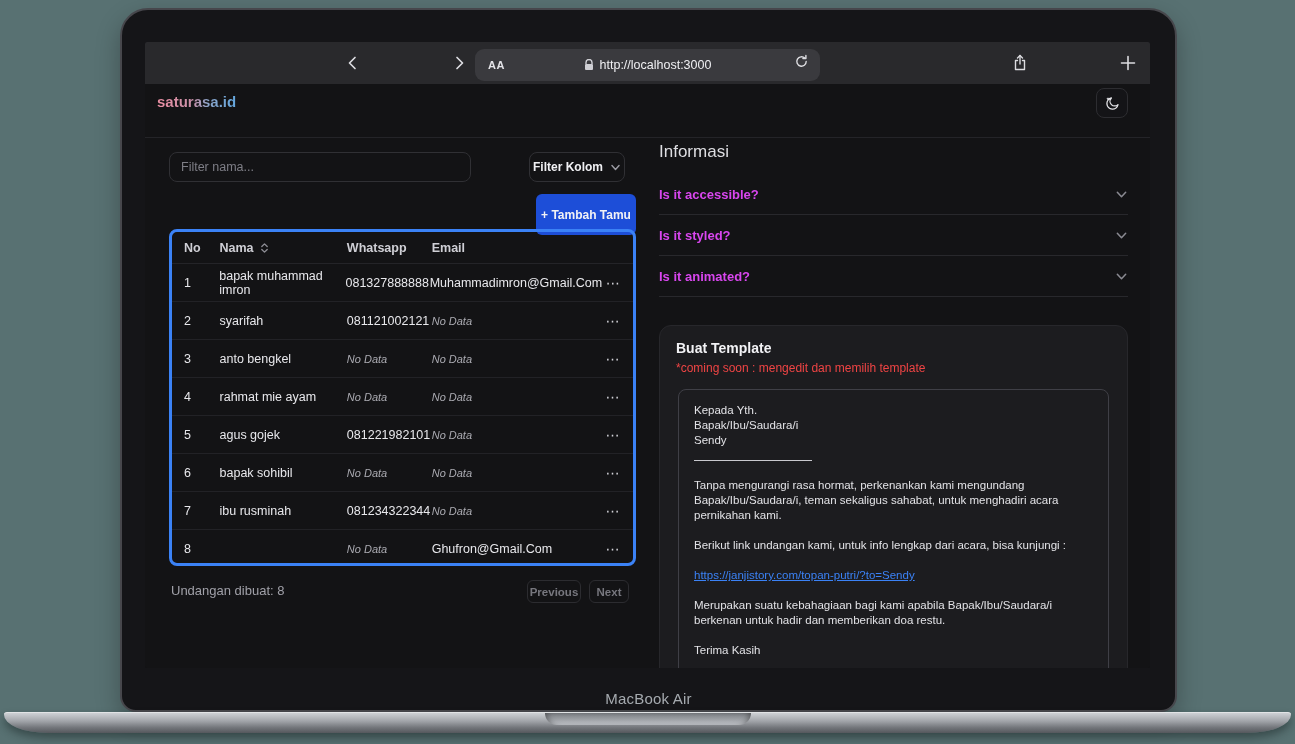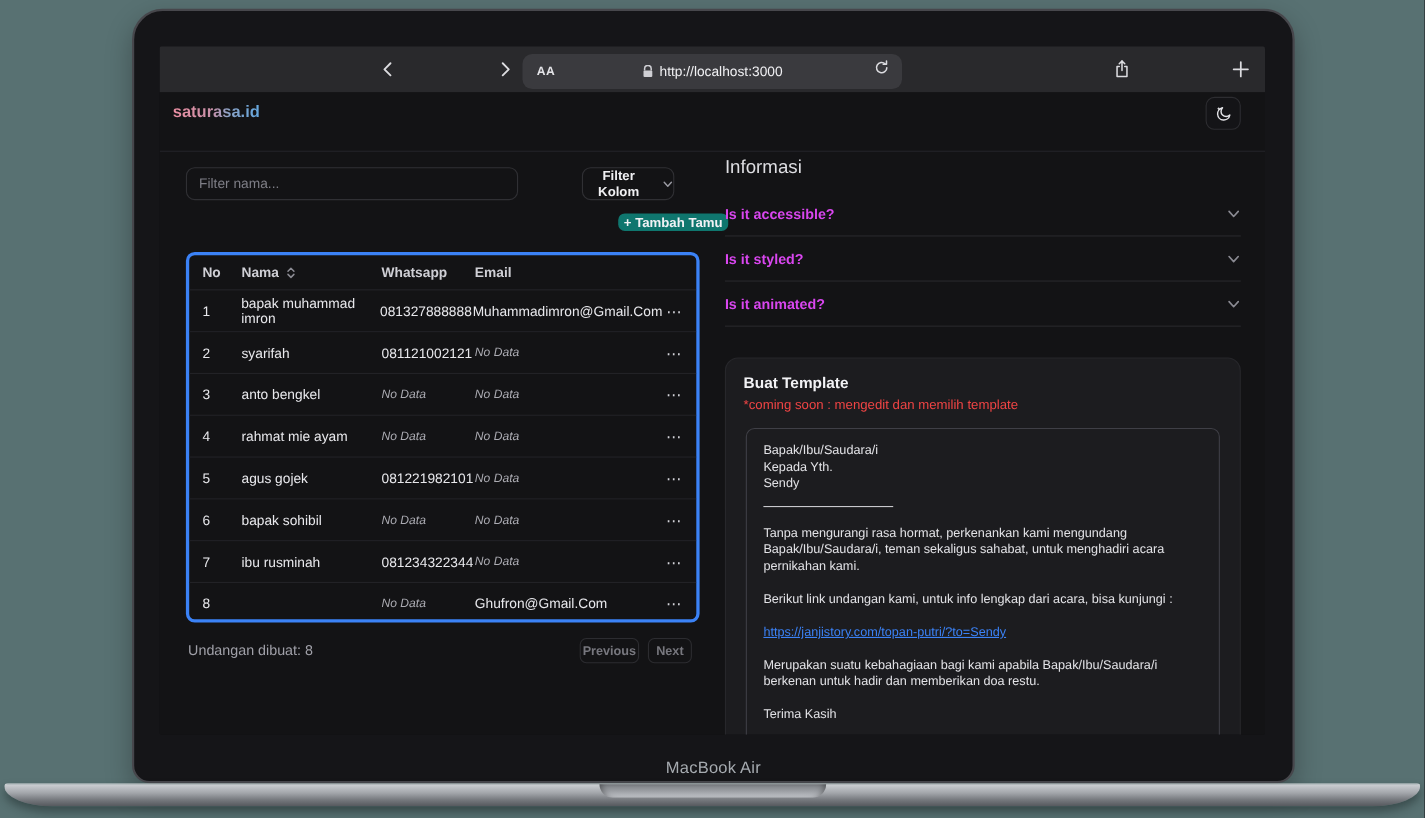--- a/index.html
+++ b/index.html
@@ -50,27 +50,27 @@
           background:linear-gradient(90deg,#ec8fa3 0%, #c890a8 45%, #8aa3c8 65%, #64a7de 100%);
           -webkit-background-clip:text; background-clip:text; color:transparent; cursor:pointer; }
   .theme { position:absolute; right:22px; top:4px; width:32px; height:30px; background:#141417;
            border:1px solid #2d2d31; border-radius:8px; color:#e4e4e8;
            display:flex; align-items:center; justify-content:center; cursor:pointer; }
 
   .filter-input { position:absolute; left:24px; top:68px; width:302px; height:30px;
                   background:transparent; border:1px solid #303034; border-radius:8px;
                   color:#e6e6e9; font-size:12.5px; padding:13px 11px; font-family:inherit; }
   .filter-input::placeholder { color:#7e7e86; }
-  .filter-kolom { position:absolute; left:384px; top:68px; width:84px; height:30px;
+  .filter-kolom { position:absolute; left:384px; top:68px; width:96px; height:30px;
                   background:transparent; border:1px solid #303034; border-radius:8px;
                   color:#f0f0f3; font-size:12px; font-weight:bold; cursor:pointer;
                   display:flex; align-items:center; justify-content:center; gap:7px; font-family:inherit; }
-  .add-guest { position:absolute; left:391px; top:110px; width:100px; height:16px;
-               background:#0f766e; border:none; border-radius:6px; color:#f2f2f5;
-               font-size:12px; font-weight:bold; cursor:pointer; font-family:inherit;margin-left:26px; }
+  .add-guest { position:absolute; left:391px; top:110px; width:100px; height:41px;
+               background:#1d4ed8; border:none; border-radius:6px; color:#f2f2f5;
+               font-size:12px; font-weight:bold; cursor:pointer; font-family:inherit; }
 
   .gtable { position:absolute; left:24px; top:145px; width:467px; height:337px;
             border:3px solid #3b82f6; border-radius:8px; overflow:hidden; }
   .thead { display:flex; height:32px; align-items:center; border-bottom:1px solid #242428;
            color:#cfcfd5; font-size:12.5px; font-weight:bold; }
   .trow { display:flex; height:38px; align-items:center; border-bottom:1px solid #222226;
           font-size:12.5px; color:#e8e8ec; }
   .trow:last-child { border-bottom:none; }
   .c-no { width:48px; padding-left:12px; }
   .c-nama { width:129px; display:flex; align-items:center; gap:6px; }
@@ -306,22 +306,22 @@
                 </svg>
               </span>
             </div>
           </div>
 
         <div class="tcard">
           <div class="tcard-title">Buat Template</div>
           <div class="notice">*coming soon : mengedit dan memilih template</div>
           <div class="letter">
             <div id="salutation">
+                <div>Kepada Yth.</div>
                 <div>Bapak/Ibu/Saudara/i</div>
-                <div>Kepada Yth.</div>
                 <div>Sendy</div>
               </div>
             <div class="hrline"></div>
             <p>Tanpa mengurangi rasa hormat, perkenankan kami mengundang Bapak/Ibu/Saudara/i, teman sekaligus sahabat, untuk menghadiri acara pernikahan kami.</p>
             <p>Berikut link undangan kami, untuk info lengkap dari acara, bisa kunjungi :</p>
             <a class="letter-link">https://janjistory.com/topan-putri/?to=Sendy</a>
             <p>Merupakan suatu kebahagiaan bagi kami apabila Bapak/Ibu/Saudara/i berkenan untuk hadir dan memberikan doa restu.</p>
             <p>Terima Kasih</p>
             
           </div>

